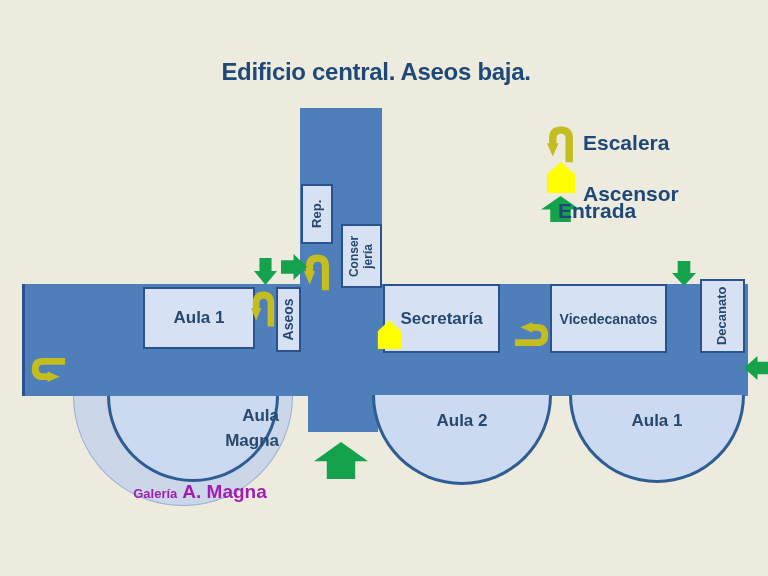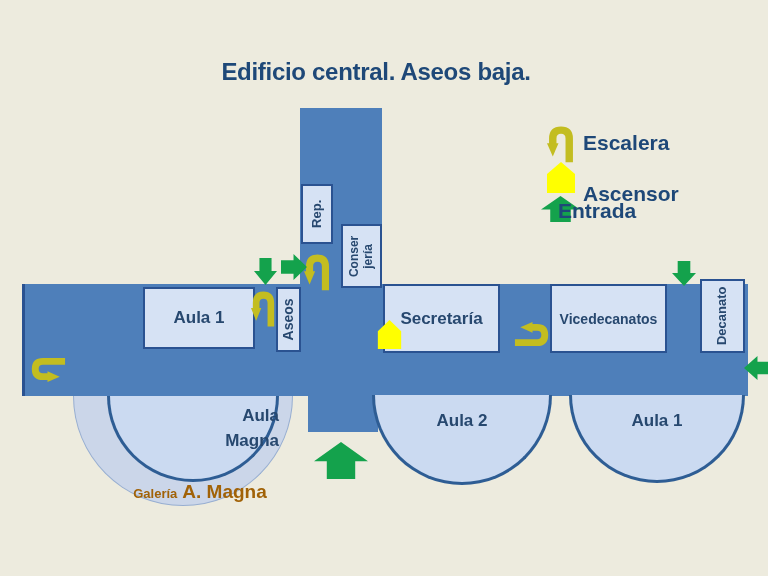--- a/index.html
+++ b/index.html
@@ -46,21 +46,21 @@
   }
   .hall-aula-magna{left:107px; top:396px; width:172px; height:86px; border-radius:0 0 88px 88px;}
   .hall-aula2{left:372px; top:395px; width:180px; height:90px; border-radius:0 0 92px 92px; padding-top:16px; font-size:17px;}
   .hall-aula1{left:569px; top:395px; width:176px; height:88px; border-radius:0 0 90px 90px; padding-top:16px; font-size:17px;}
   .aula-magna-label{
     position:absolute; left:107px; top:404px; width:172px; text-align:right;
     font-weight:bold; font-size:17px; line-height:1.45; color:#27486F; white-space:pre-line;
   }
   .galeria-label{
     position:absolute; left:110px; top:481px; width:180px; text-align:center;
-    color:#a16207; font-weight:bold; white-space:nowrap;
+    color:#a21caf; font-weight:bold; white-space:nowrap;
   }
   .galeria-label .small{font-size:13px;}
   .galeria-label .big{font-size:19px; margin-left:5px;}
   
   .icon{position:absolute; display:flex; align-items:center; justify-content:center;}
   .icon svg{display:block; width:100%; height:100%;}
   .rot90{transform:rotate(90deg);}
   .rot180{transform:rotate(180deg);}
   .rotm90{transform:rotate(-90deg);}
   

